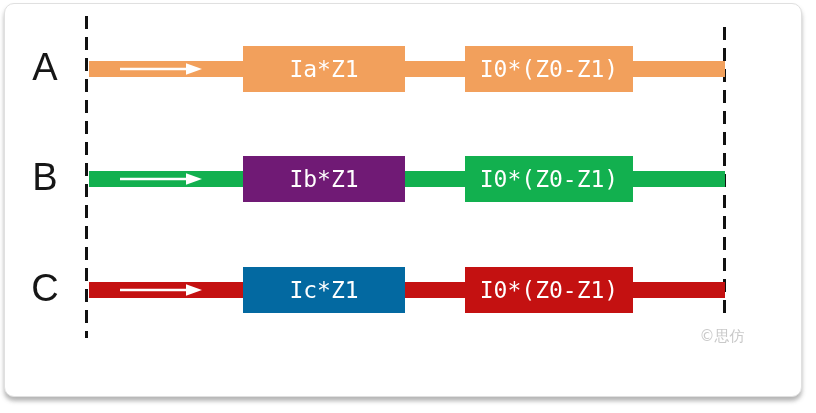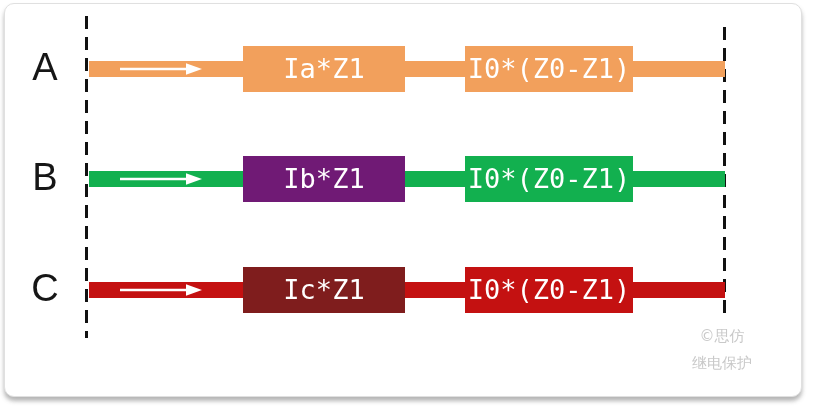--- a/index.html
+++ b/index.html
@@ -52,21 +52,21 @@
     left: 116px; top: 14px;
     width: 88px; height: 18px;
     display: block;
   }
   .imp-box {
     position: absolute;
     top: 0; height: 46px;
     line-height: 46px;
     text-align: center;
     font-family: "DejaVu Sans Mono", monospace;
-    font-size: 27px;
+    font-size: 23px;
   }
   .imp-box.box1 { left: 243px; width: 162px; }
   .imp-box.box2 { left: 465px; width: 168px; }
   .watermark {
     position: absolute;
     left: 648px; top: 323px;
     width: 148px;
     text-align: center;
     font-family: "DejaVu Sans", sans-serif;
     font-size: 15px;
@@ -105,22 +105,21 @@
     <div class="imp-box box2" style="background-color: rgb(18, 176, 79); color: rgb(255, 255, 255);">I0*(Z0-Z1)</div>
   </div>
 
   <div class="row row-c">
     <div class="bus-line" style="background-color: rgb(196, 17, 17);"></div>
     <div class="phase-label" style="color: rgb(22, 22, 22);">C</div>
     <svg class="arrow-svg" viewBox="0 0 88 18" style="color: rgb(255, 255, 255);">
       <line x1="4" y1="9" x2="70" y2="9" stroke="currentColor" stroke-width="2.4"></line>
       <polygon points="70,3.2 86,9 70,14.8" fill="currentColor"></polygon>
     </svg>
-    <div class="imp-box box1" style="background-color: #7f1d1d; color: rgb(255, 255, 255);">Ic*Z1</div>
+    <div class="imp-box box1" style="background-color: #0369a1; color: rgb(255, 255, 255);">Ic*Z1</div>
     <div class="imp-box box2" style="background-color: rgb(196, 17, 17); color: rgb(255, 255, 255);">I0*(Z0-Z1)</div>
   </div>
 
   <div class="watermark" style="color: rgb(201, 201, 201);">
     <div>©思仿</div>
-    <div>继电保护</div>
   </div>
 
 </div>
 
 </body></html>

